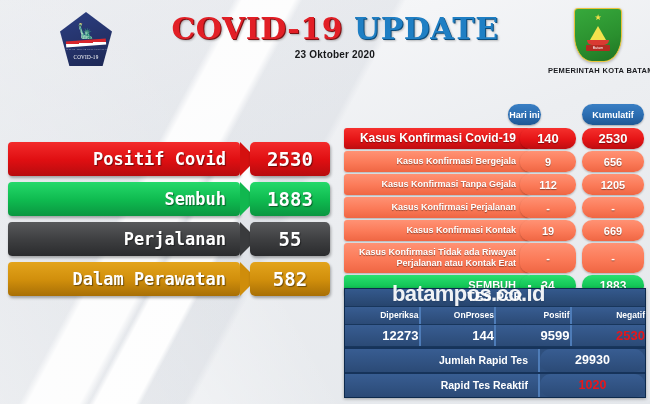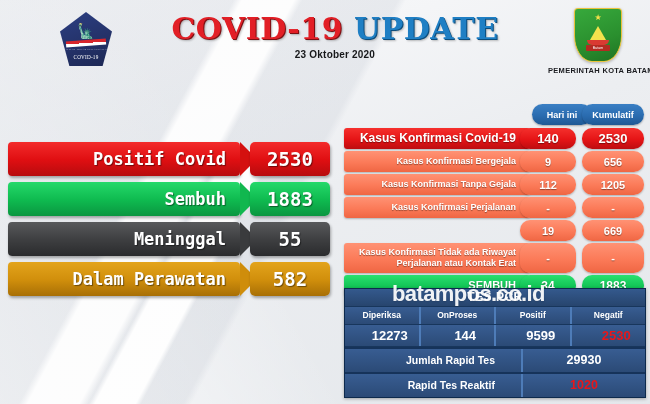--- a/index.html
+++ b/index.html
@@ -136,21 +136,21 @@
   .right{position:absolute;left:344px;top:104px;width:302px;}
 
   .colhead{position:relative;height:22px;}
   .pill{
     position:absolute;top:0;height:21px;border-radius:11px;
     background:linear-gradient(180deg,#3a7fc4 0%,#2a6cb0 55%,#1f5894 100%);
     color:#fff;font-size:9px;font-weight:bold;
     display:flex;align-items:center;justify-content:center;
     box-shadow:0 1px 2px rgba(0,0,0,.3);
   }
-  .pill.p1{left:188px;width:60px;}
+  .pill.p1{left:164px;width:33px;}
   .pill.p2{left:238px;width:62px;}
 
   .rrow{position:relative;height:21px;margin-top:2px;}
   .rrow.tall{height:30px;}
   .rlabel{
     position:absolute;left:0;top:0;width:186px;height:100%;
     border-radius:3px;box-sizing:border-box;padding-right:14px;
     display:flex;align-items:center;justify-content:flex-end;text-align:right;
     box-shadow:0 1px 2px rgba(0,0,0,.25);
   }
@@ -192,37 +192,38 @@
     box-shadow:0 1px 3px rgba(0,0,0,.3);
   }
   .tbl-title{
     height:17px;background:linear-gradient(180deg,#34598d 0%,#27456e 100%);
     color:#ffffff;font-size:12px;font-weight:bold;text-align:center;line-height:17px;
     letter-spacing:.5px;border-bottom:1px solid #18365c;
   }
   .tbl-row{display:flex;border-bottom:1px solid #18365c;}
   .tbl-row:last-child{border-bottom:none;}
   .tc{
-    flex:1;text-align:center;color:#ffffff;box-sizing:border-box;
+    flex:1;text-align:right;color:#ffffff;box-sizing:border-box;
     border-right:2px solid #4e7cb8;background:linear-gradient(180deg,#385d92 0%,#2b4a76 100%);
   }
   .tc:last-child{border-right:none;}
   .tbl-head .tc{font-size:8.5px;font-weight:bold;height:17px;line-height:17px;}
   .tbl-vals .tc{font-size:13px;font-weight:bold;height:21px;line-height:21px;padding-left:16px;}
   .tbl-vals .tc.redval{color:#e8161a;}
   .sum-row{display:flex;height:23px;border-top:2px solid #16335a;}
   .sum-lbl{
-    flex:1;text-align:right;padding-right:26px;box-sizing:border-box;
+    flex:1;text-align:right;padding-right:10px;box-sizing:border-box;
     color:#fff;font-size:10.5px;font-weight:bold;line-height:23px;
     background:linear-gradient(180deg,#385d92 0%,#2b4a76 100%);
     border-right:2px solid #4e7cb8;
   }
   .sum-val{
-    width:122px;text-align:center;color:#fff;font-size:12.5px;font-weight:bold;line-height:23px;
+    width:105px;text-align:center;color:#fff;font-size:12.5px;font-weight:bold;line-height:23px;
     background:linear-gradient(180deg,#385d92 0%,#2b4a76 100%);
+    border-radius:11px;
   }
   .sum-val.redval{color:#e8161a;}
 
   
   .watermark{
     position:absolute;left:392px;top:281px;
     font-size:22px;font-weight:bold;color:rgba(255,255,255,.93);
     letter-spacing:-.6px;white-space:nowrap;pointer-events:none;
     text-shadow:0 1px 2px rgba(0,0,0,.12);
   }
@@ -278,21 +279,21 @@
       <div class="arrow">
         <span>Sembuh</span>
       </div>
       <div class="val">
         <span>1883</span>
       </div>
     </div>
 
     <div class="row r-dark">
       <div class="arrow">
-        <span>Meninggal</span>
+        <span>Perjalanan</span>
       </div>
       <div class="val">
         <span>55</span>
       </div>
     </div>
 
     <div class="row r-orange">
       <div class="arrow">
         <span>Dalam Perawatan</span>
       </div>
@@ -336,20 +337,23 @@
 
     <div class="rrow lv1">
       <div class="rlabel">
         <span>Kasus Konfirmasi Perjalanan</span>
       </div>
       <div class="cell c1">-</div>
       <div class="cell c2">-</div>
     </div>
 
     <div class="rrow lv1">
+      <div class="rlabel">
+        <span>Kasus Konfirmasi Kontak</span>
+      </div>
       <div class="cell c1">19</div>
       <div class="cell c2">669</div>
     </div>
 
     <div class="rrow lv1 tall">
       <div class="rlabel">
         <span>Kasus Konfirmasi Tidak ada Riwayat Perjalanan atau Kontak Erat</span>
       </div>
       <div class="cell c1">-</div>
       <div class="cell c2">-</div>

